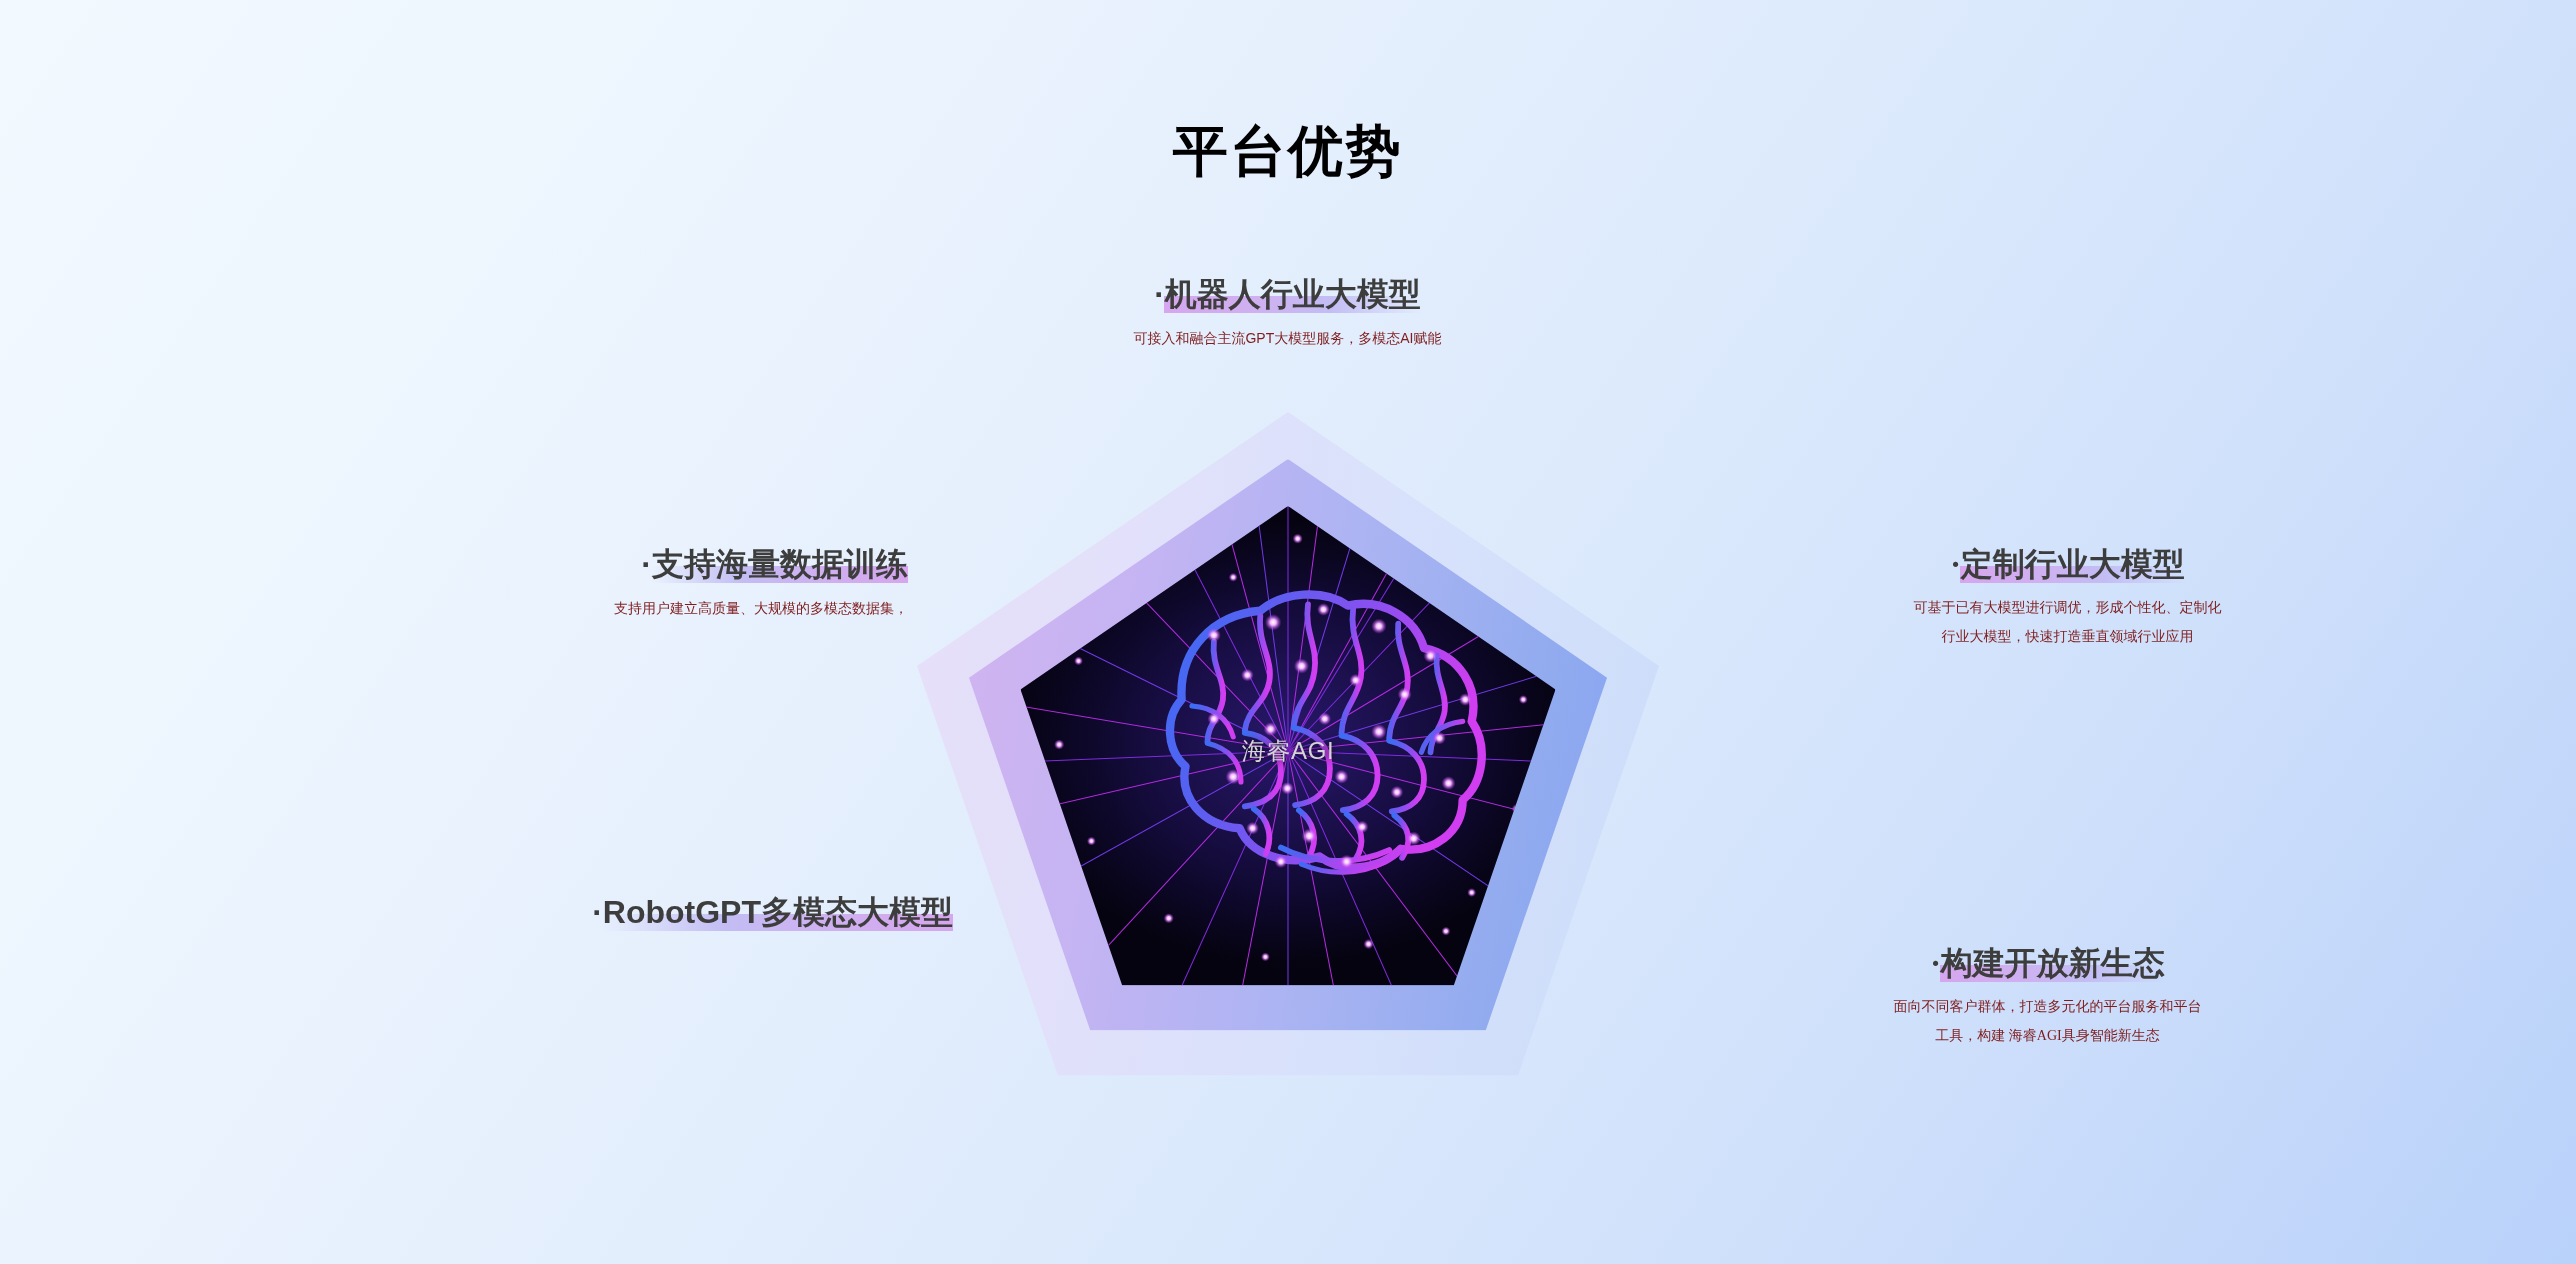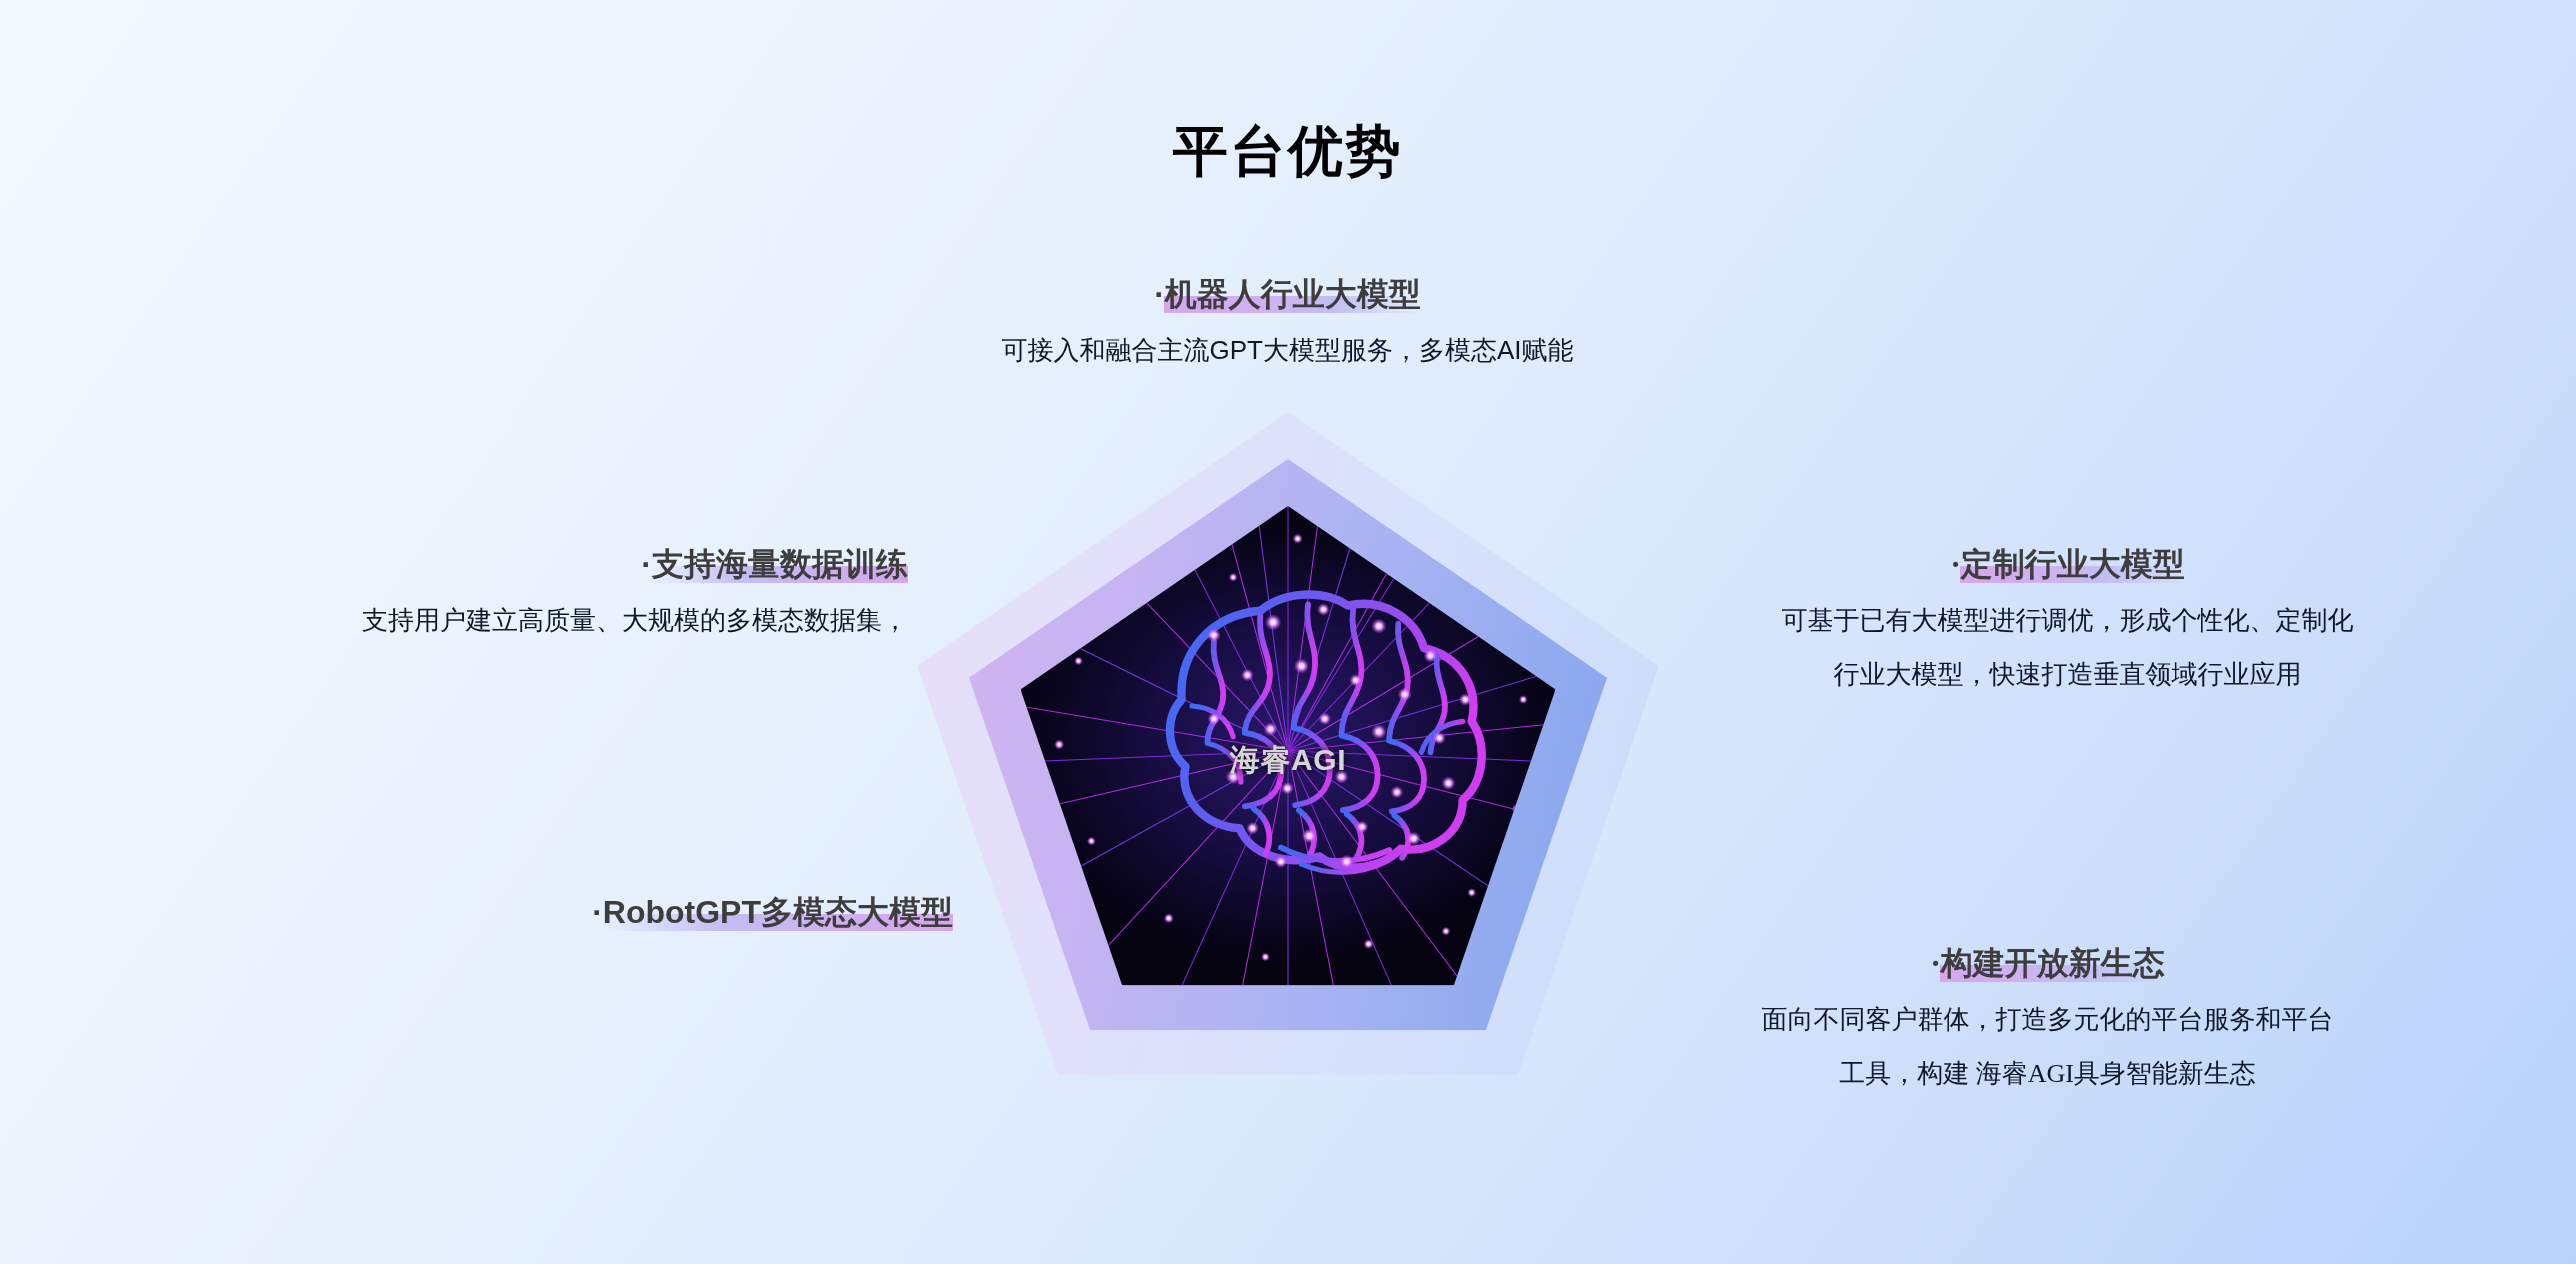--- a/index.html
+++ b/index.html
@@ -33,37 +33,37 @@
   }
   .penta-inner{
     width:535px;height:489px;
     background:
       radial-gradient(ellipse 55% 45% at 50% 48%, #1d1052 0%, #140b3a 42%, #0a0622 75%, #05030f 100%);
     overflow:hidden;
   }
   .penta-inner svg{position:absolute;left:0;top:0;width:100%;height:100%;}
   .center-label{
     position:absolute;left:50%;top:50%;transform:translate(-50%,-50%);
-    font-size:30px;font-weight:700;color:#d5d5d5;letter-spacing:0.6px;
-    text-shadow:0 0 9px rgba(0,0,0,.85);white-space:nowrap;z-index:5;margin-top:10px;
+    font-size:24px;font-weight:400;color:#d5d5d5;letter-spacing:0.6px;
+    text-shadow:0 0 9px rgba(0,0,0,.85);white-space:nowrap;z-index:5;
   }
   
   .feature{position:absolute;}
   .feat-head{
     position:relative;display:inline-block;
     font-size:32px;font-weight:700;color:#3d3d3d;white-space:nowrap;
     padding-bottom:1.3px;line-height:1.12;
   }
   .hl{
     position:absolute;left:10.3px;right:0;bottom:1.3px;height:16.7px;z-index:-1;
   }
   .hl.to-right{background:linear-gradient(90deg,#d6a6ee 0%,#cfb0f0 35%,#c3bdf4 65%,rgba(200,208,246,0) 100%);}
   .hl.to-left{background:linear-gradient(270deg,#d6a6ee 0%,#cfb0f0 35%,#c3bdf4 65%,rgba(200,208,246,0) 100%);}
   .feat-desc{
-    font-size:26px;color:#0f172a;line-height:2.05;margin-top:10.3px;white-space:nowrap;
+    font-size:14px;color:#7f1d1d;line-height:2.05;margin-top:10.3px;white-space:nowrap;
   }
   .align-right{text-align:right;}
   .align-left{text-align:center;font-family:Liberation Serif, serif;}
   .align-center{text-align:center;}
 
   
   #feature-top      {left:708px;top:277px;width:1159px;}
   #feature-left-mid {left:148px; top:547px;width:760px;}
   #feature-right-mid{left:1649px;top:547px;width:837px;}
   #feature-left-bot {left:116px; top:895px;width:837px;}

